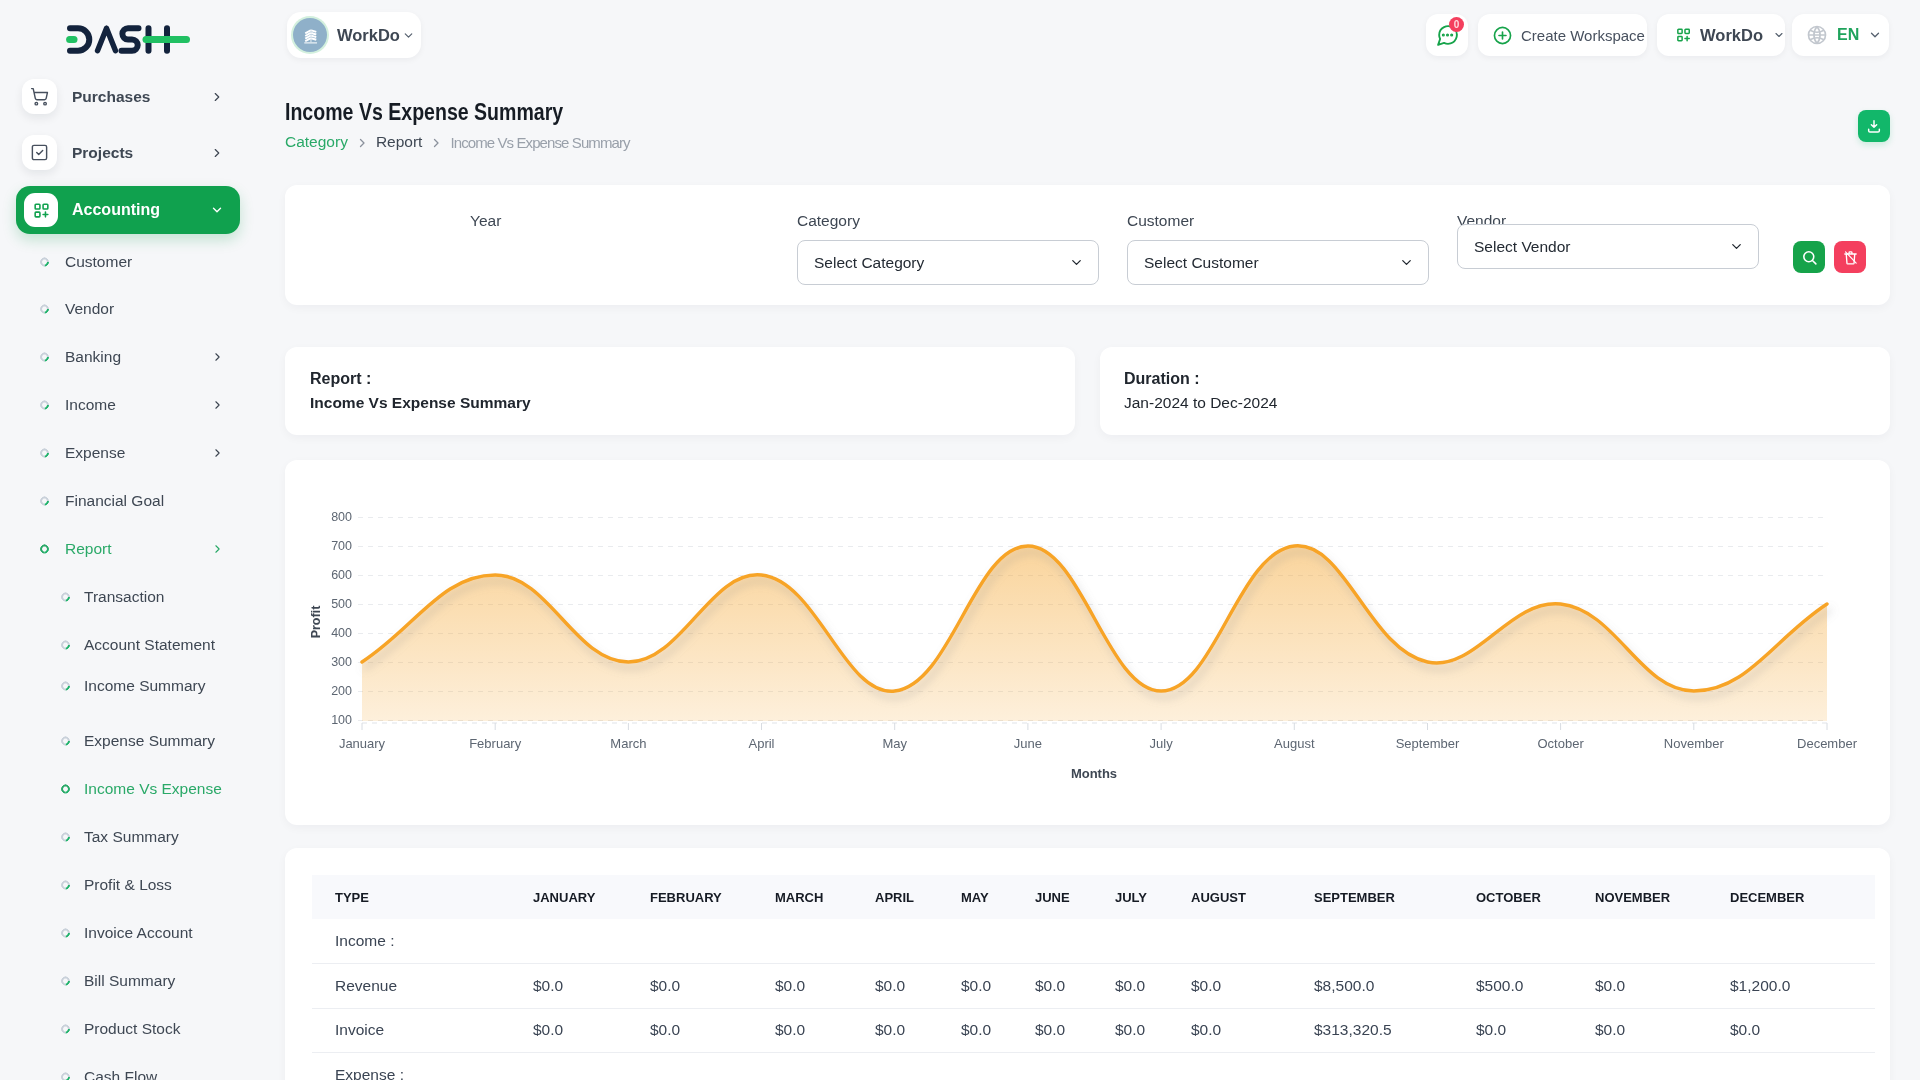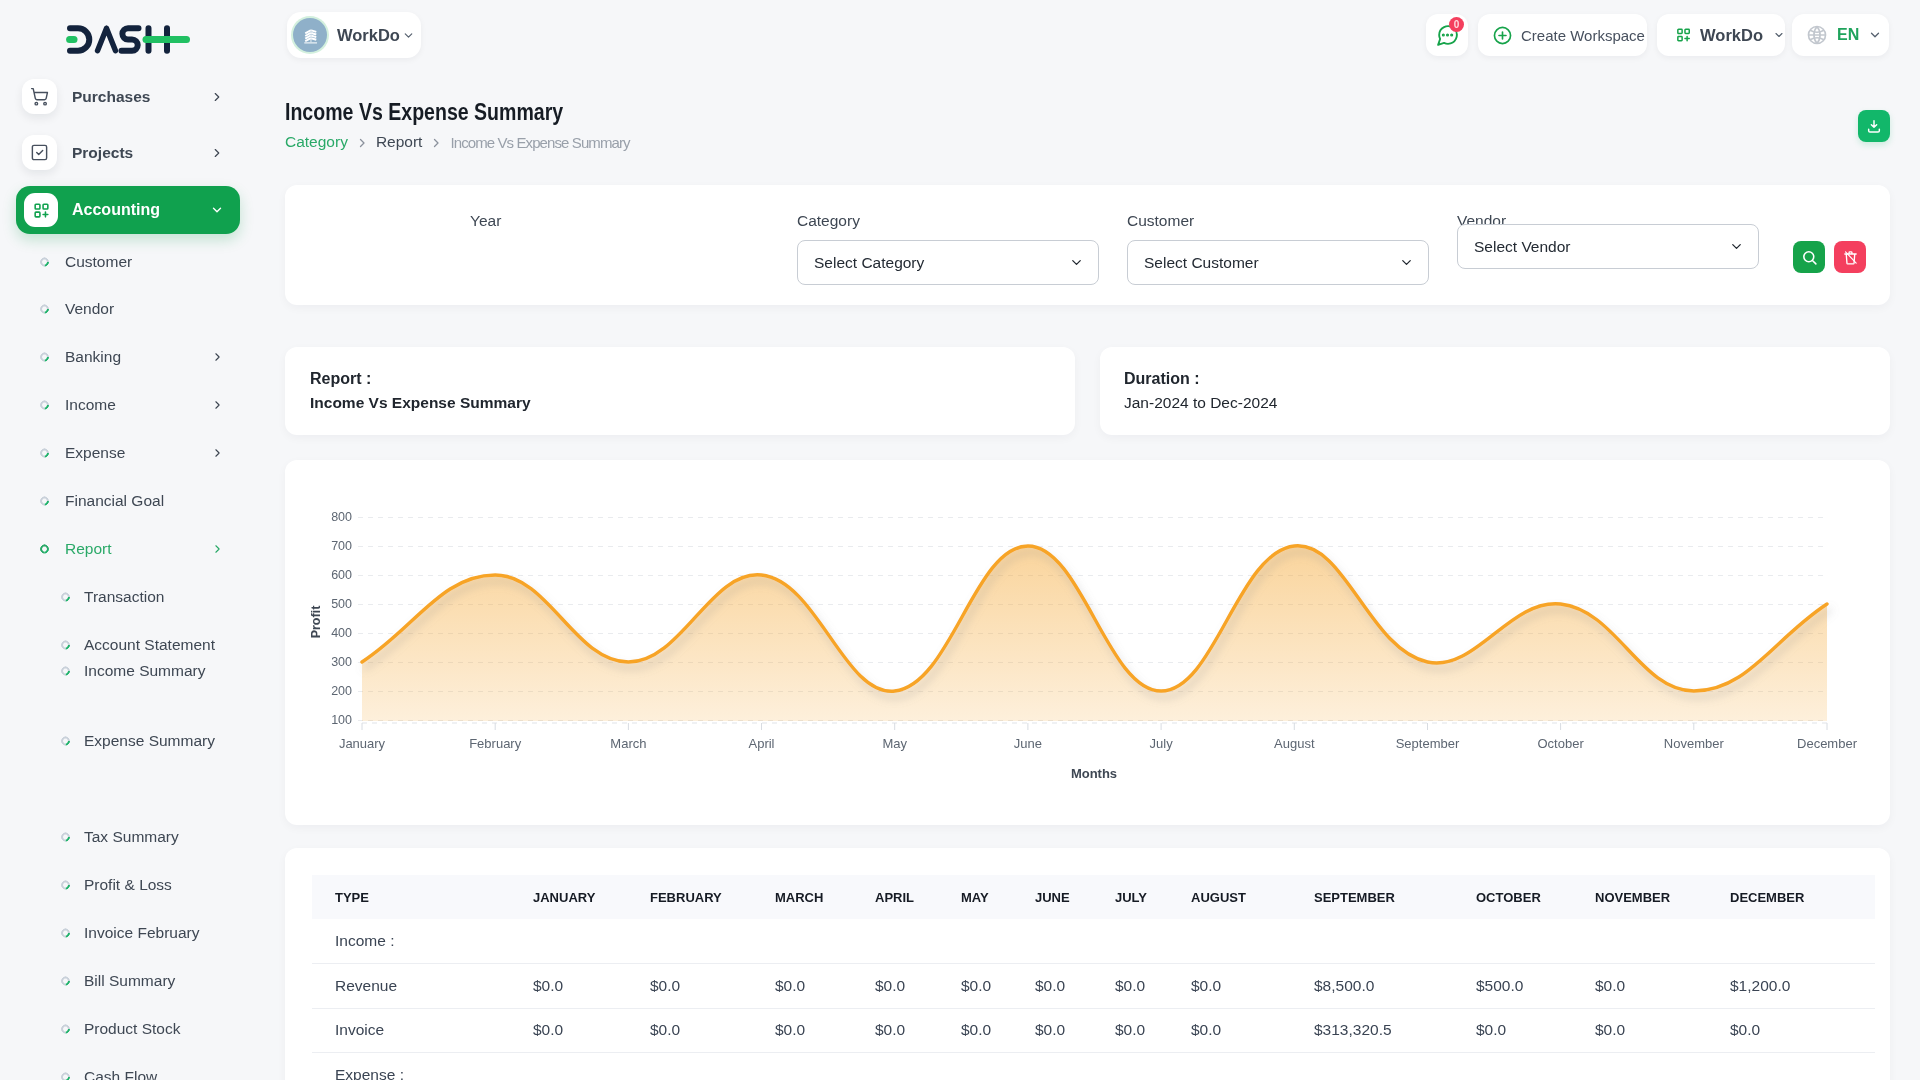--- a/index.html
+++ b/index.html
@@ -130,39 +130,43 @@
       </svg>
     </div>
 <div class="mi" style="top:573px">
   <span class="ring" style="left:61px;border-color:#c9d1da;border-bottom-color:#1fb26b"></span>
   <span class="milabel" style="left:84px;color:#3e4753">Transaction</span>
     </div>
 <div class="mi" style="top:621px">
   <span class="ring" style="left:61px;border-color:#c9d1da;border-bottom-color:#1fb26b"></span>
   <span class="milabel" style="left:84px;color:#3e4753">Account Statement</span>
     </div>
-<div class="mi" style="top:647px">
+<div class="mi" style="top:662px">
   <span class="ring" style="left:61px;border-color:#c9d1da;border-bottom-color:#1fb26b"></span>
   <span class="milabel" style="left:84px;color:#3e4753">Income Summary</span>
     </div>
 <div class="mi" style="top:717px">
   <span class="ring" style="left:61px;border-color:#c9d1da;border-bottom-color:#1fb26b"></span>
   <span class="milabel" style="left:84px;color:#3e4753">Expense Summary</span>
     </div>
+<div class="mi" style="top:765px">
+  <span class="ring" style="left:61px;border-color:#2aa968;border-bottom-color:#1fb26b"></span>
+  <span class="milabel" style="left:84px;color:#2aa968">Income Vs Expense</span>
+    </div>
 <div class="mi" style="top:813px">
   <span class="ring" style="left:61px;border-color:#c9d1da;border-bottom-color:#1fb26b"></span>
   <span class="milabel" style="left:84px;color:#3e4753">Tax Summary</span>
     </div>
 <div class="mi" style="top:861px">
   <span class="ring" style="left:61px;border-color:#c9d1da;border-bottom-color:#1fb26b"></span>
   <span class="milabel" style="left:84px;color:#3e4753">Profit &amp; Loss</span>
     </div>
 <div class="mi" style="top:909px">
   <span class="ring" style="left:61px;border-color:#c9d1da;border-bottom-color:#1fb26b"></span>
-  <span class="milabel" style="left:84px;color:#3e4753">Invoice February</span>
+  <span class="milabel" style="left:84px;color:#3e4753">Invoice Account</span>
     </div>
 <div class="mi" style="top:957px">
   <span class="ring" style="left:61px;border-color:#c9d1da;border-bottom-color:#1fb26b"></span>
   <span class="milabel" style="left:84px;color:#3e4753">Bill Summary</span>
     </div>
 <div class="mi" style="top:1005px">
   <span class="ring" style="left:61px;border-color:#c9d1da;border-bottom-color:#1fb26b"></span>
   <span class="milabel" style="left:84px;color:#3e4753">Product Stock</span>
     </div>
 <div class="mi" style="top:1053px">

